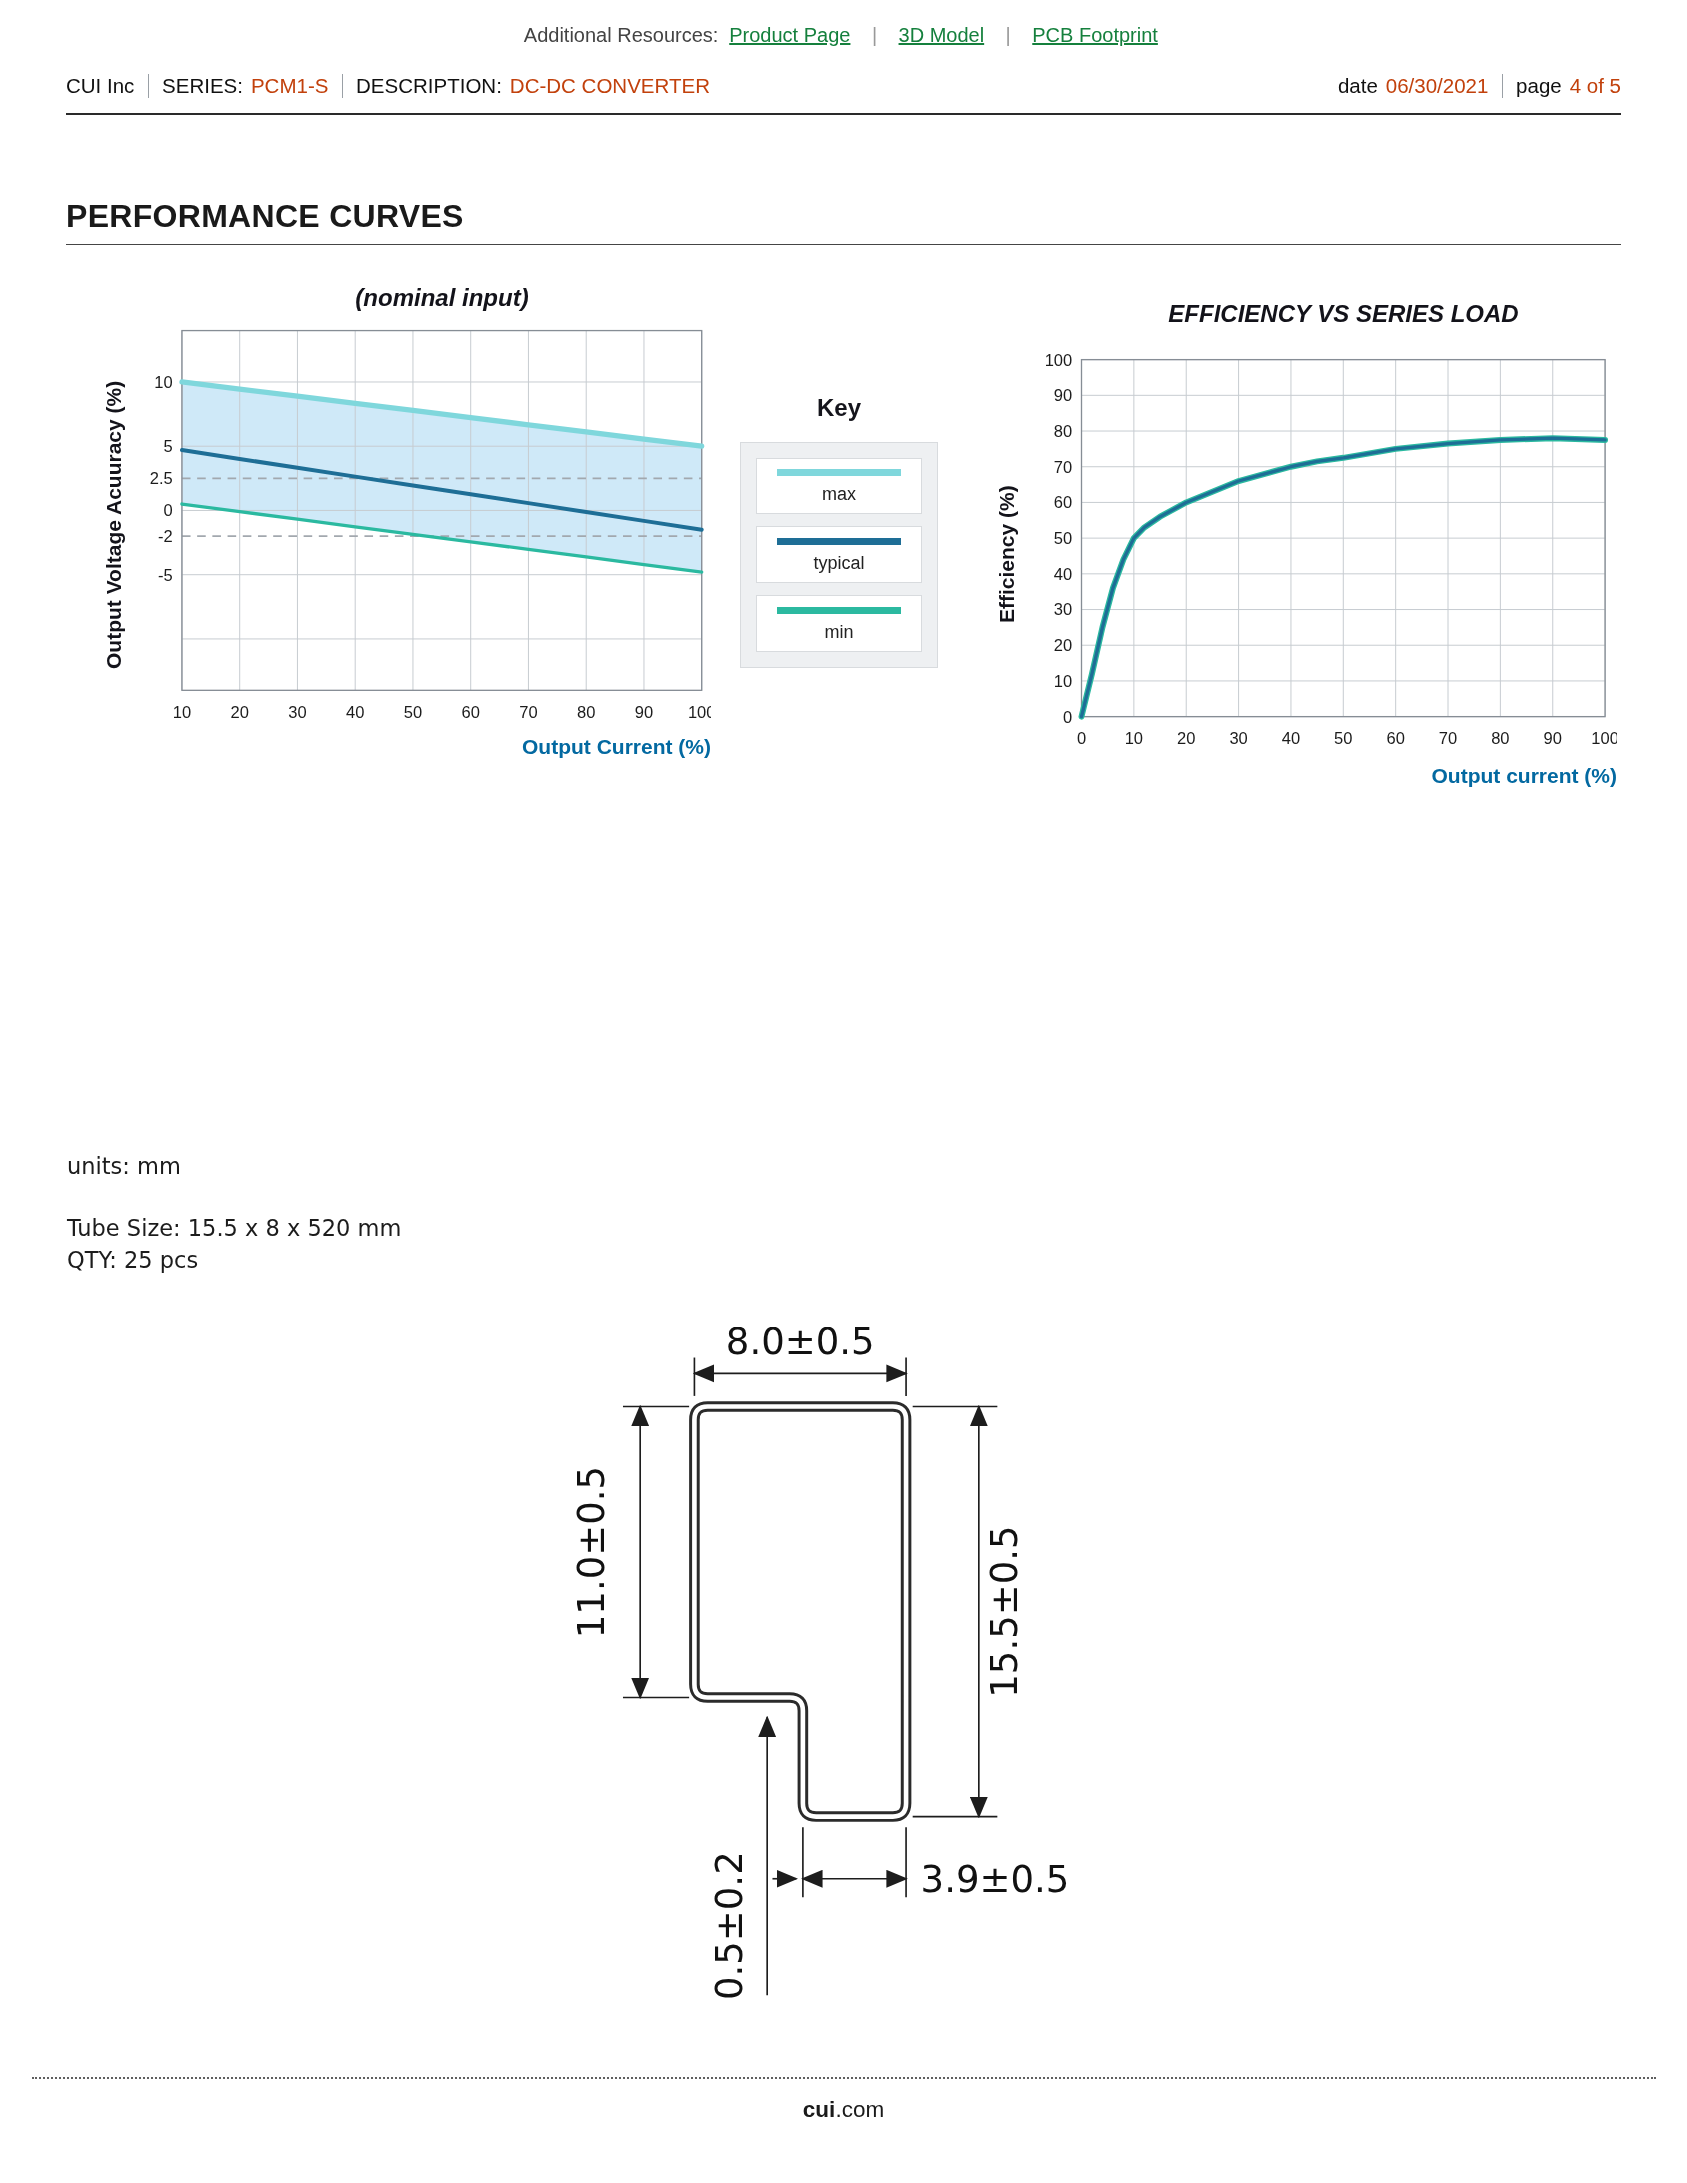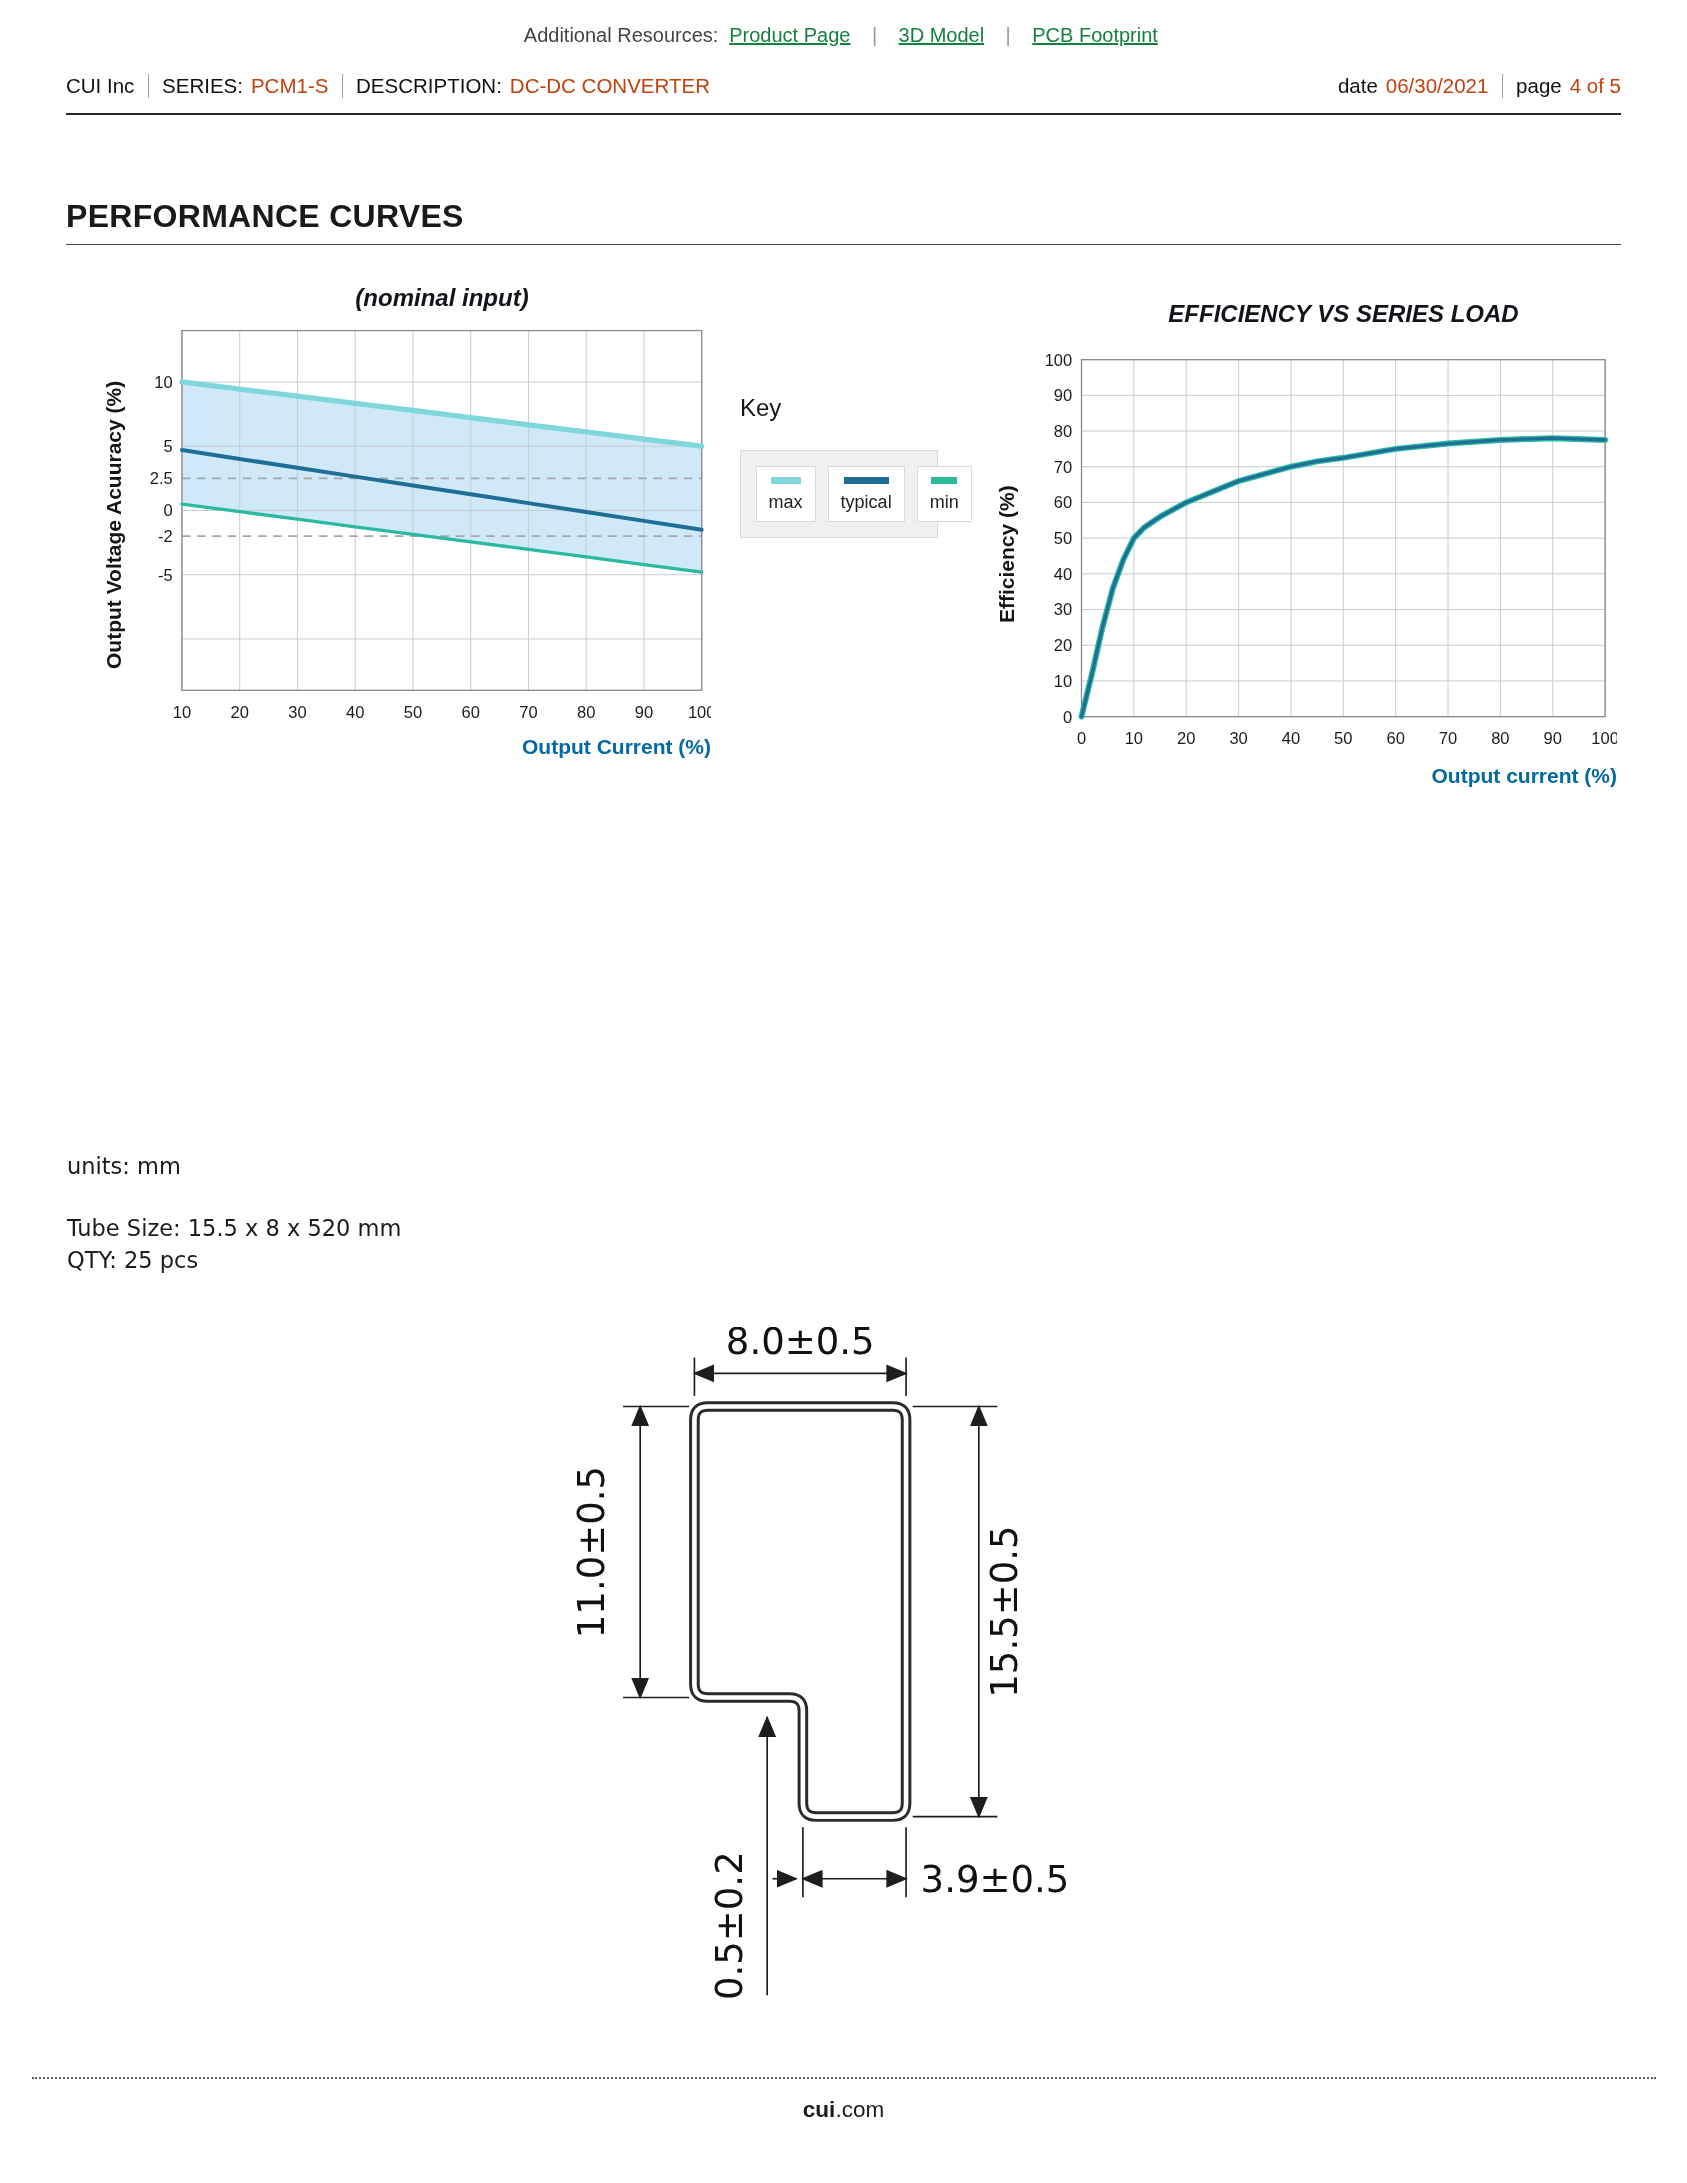--- a/index.html
+++ b/index.html
@@ -32,23 +32,23 @@
   .chart-title{font-size:24px;font-weight:bold;font-style:italic;text-align:center;
                color:#13131a;line-height:29px}
   .chart-row{display:flex;align-items:center}
   .ylab{writing-mode:vertical-rl;transform:rotate(180deg);font-weight:bold;
         font-size:21px;color:#13131a;text-align:center;width:30px;height:410px;
         display:flex;align-items:center;justify-content:center}
   .xlab{font-weight:bold;font-size:21px;text-align:right;color:#0369a1;margin-top:5.3px}
 
   
   .key-block{position:absolute;top:394px;left:740px;width:198px}
-  .key-title{font-size:24px;font-weight:normal;text-align:left;margin-bottom:28px;color:#15151c}
+  .key-title{font-size:24px;font-weight:bold;text-align:center;margin-bottom:20px;color:#15151c}
   .key-box{background:#eef0f2;border:0.7px solid #d8dbde;padding:14.6px;display:flex;
-           gap:12px}
+           flex-direction:column;gap:12px}
   .key-card{background:#fff;border:0.7px solid #d8dbde;padding:10.6px 12px 8px;text-align:center}
   .key-line{height:7.3px;width:88%;margin:0 auto}
   .key-label{font-size:18px;margin-top:8px;color:#222}
 
   
   .pk-units{position:absolute;top:1153px;left:67px;font-size:22.5px;color:#1c1c1c;
             font-family:"DejaVu Sans",sans-serif}
   .pk-tube{position:absolute;top:1212px;left:67px;font-size:22.5px;line-height:32px;
            color:#1c1c1c;font-family:"DejaVu Sans",sans-serif}
 

